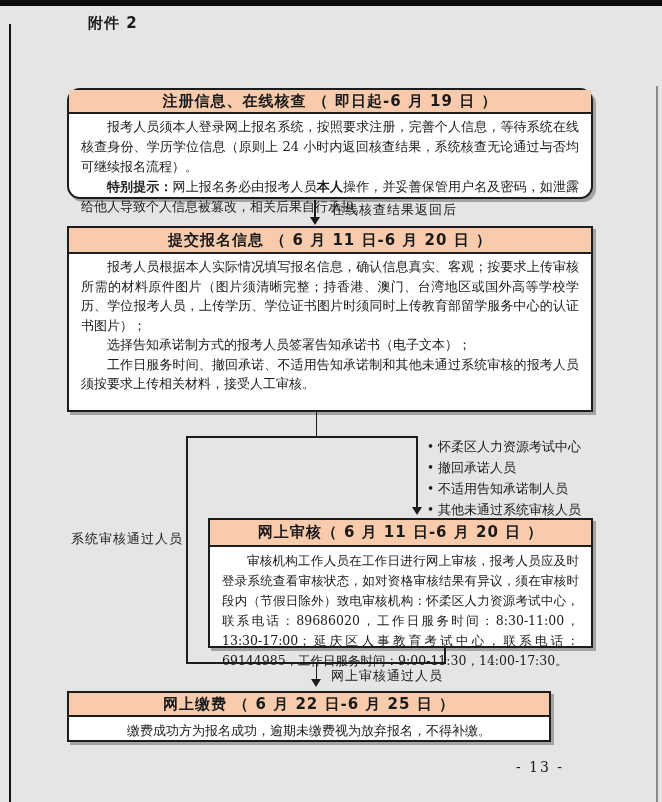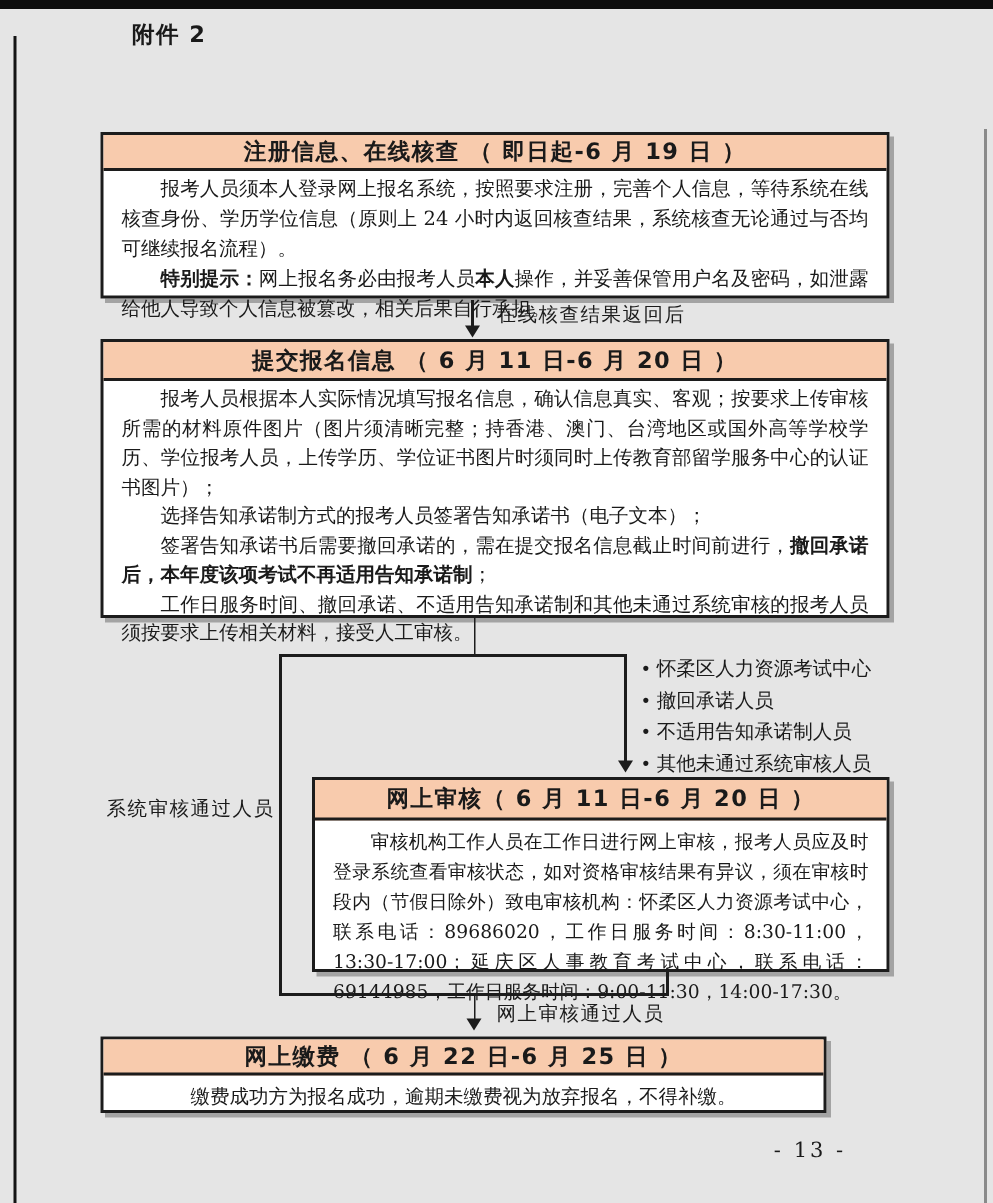--- a/index.html
+++ b/index.html
@@ -48,21 +48,21 @@
     display:flex;align-items:center;justify-content:center;
     box-sizing:border-box;
   }
   .flow-box .bd{
     font-family:"DejaVu Serif",serif;
     text-align:justify;
     box-sizing:border-box;
   }
   .bd p{margin:0;text-indent:2em;}
 
-  #box1{left:67px;top:88px;width:526px;height:111px;}
+  #box1{left:67px;top:88px;width:526px;height:111px;border-radius:13px;}
   #box1 .hd{height:24px;}
   #box1 .bd{padding:3px 12px 0;font-size:13px;line-height:20px;}
 
   #box2{left:67px;top:226px;width:526px;height:186px;}
   #box2 .hd{height:26px;}
   #box2 .bd{padding:3px 12px 0;font-size:13px;line-height:19.5px;}
 
   #box3{left:208px;top:518px;width:385px;height:130px;}
   #box3 .hd{height:27px;}
   #box3 .bd{padding:4px 12px 0;font-size:12.5px;line-height:20px;}
@@ -127,21 +127,20 @@
 
   <div class="vline" style="left:314px;top:200px;height:19px;"></div>
   <div class="arrow-down" style="left:310px;top:217px;"></div>
   <div class="flow-label" style="left:331px;top:201px;">在线核查结果返回后</div>
 
   <div class="flow-box" id="box2">
     <div class="hd">提交报名信息 （ 6 月 11 日-6 月 20 日 ）</div>
     <div class="bd">
       <p>报考人员根据本人实际情况填写报名信息，确认信息真实、客观；按要求上传审核所需的材料原件图片（图片须清晰完整；持香港、澳门、台湾地区或国外高等学校学历、学位报考人员，上传学历、学位证书图片时须同时上传教育部留学服务中心的认证书图片）；</p>
       <p>选择告知承诺制方式的报考人员签署告知承诺书（电子文本）；</p>
-      <p><span>签署告知承诺书后需要撤回承诺的，需在提交报名信息截止时间前进行，</span><span class="b">撤回承诺后，本年度该项考试不再适用告知承诺制</span><span>；</span></p>
       <p>工作日服务时间、撤回承诺、不适用告知承诺制和其他未通过系统审核的报考人员须按要求上传相关材料，接受人工审核。</p>
     </div>
   </div>
 
   <div class="vline" style="left:315.5px;top:412px;height:25px;"></div>
   <div class="hline" style="left:186px;top:436px;width:232px;"></div>
   <div class="vline" style="left:186px;top:436px;height:227px;"></div>
   <div class="vline" style="left:416.4px;top:436px;height:72px;"></div>
   <div class="arrow-down" style="left:412px;top:507px;"></div>
 

